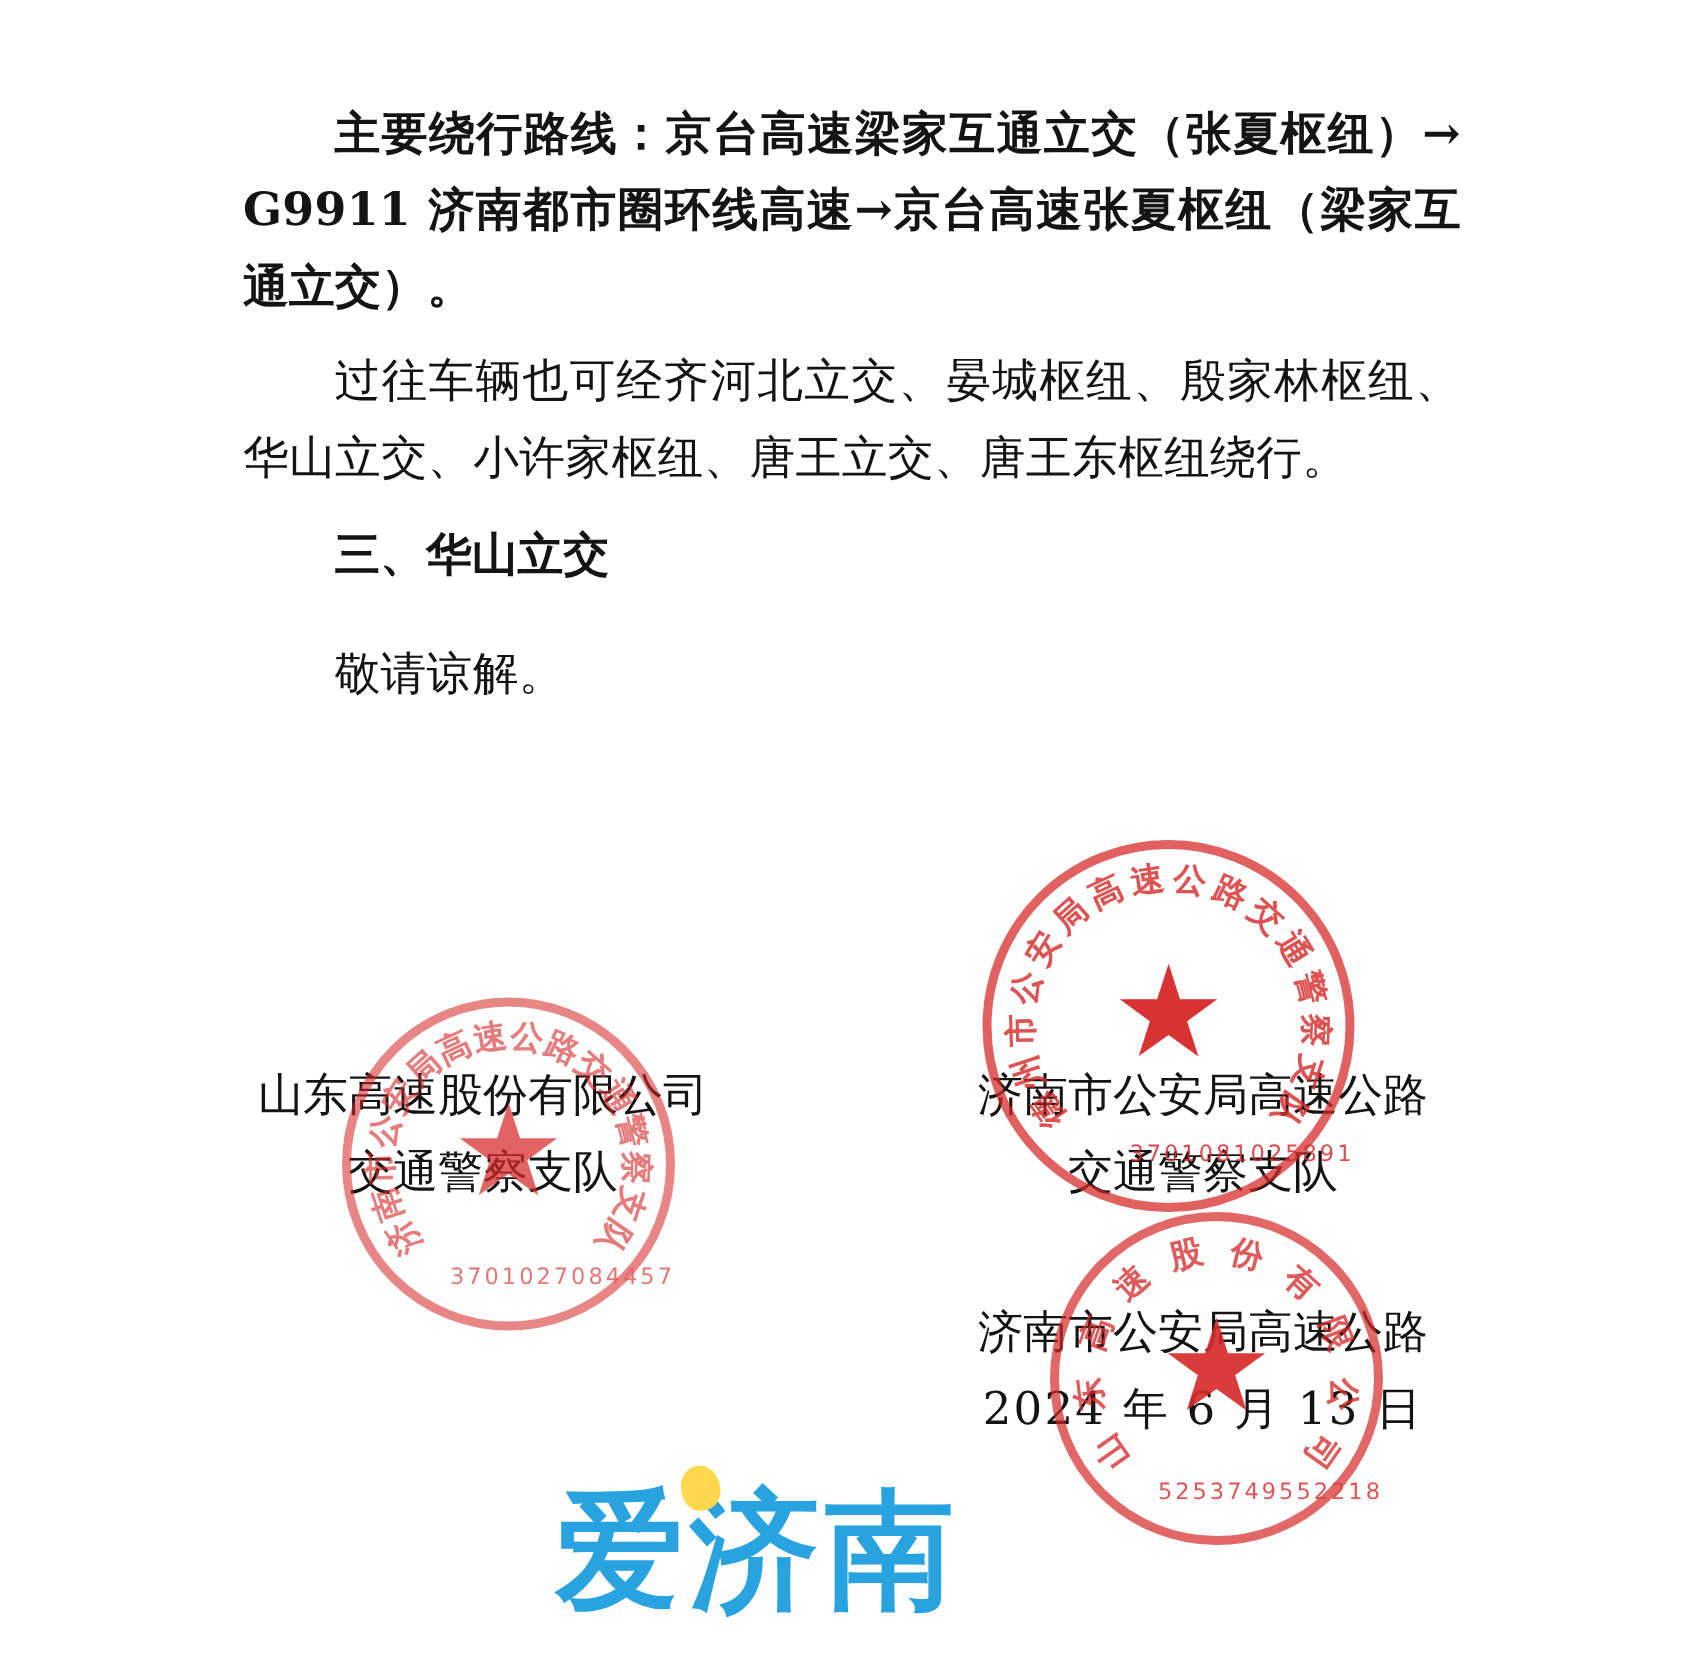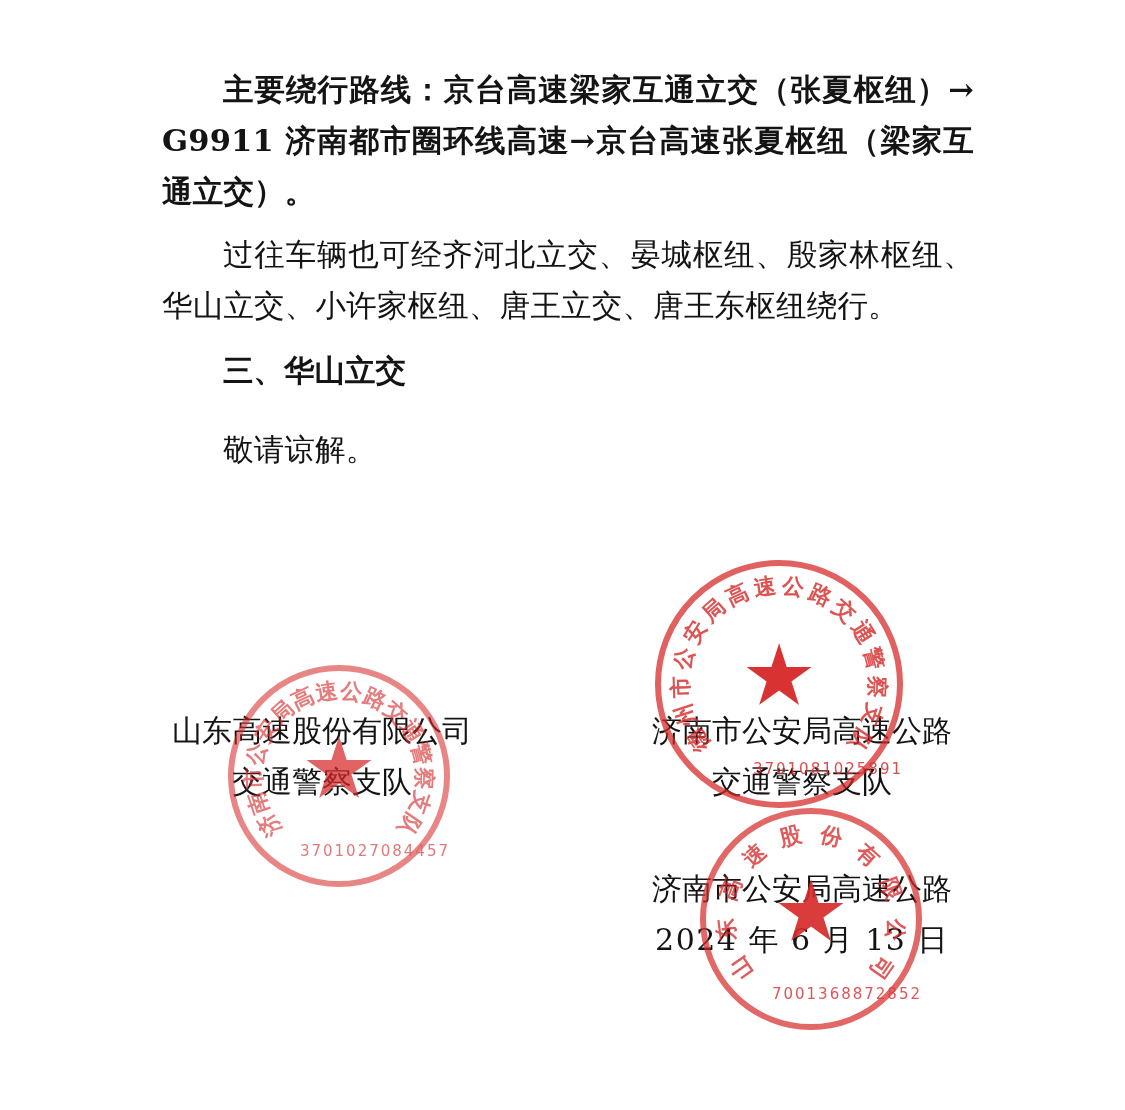--- a/index.html
+++ b/index.html
@@ -287,17 +287,21 @@
         <span style="transform: translate(-79.5882px, -29.8448px) rotate(-69.4444deg) translate(-50%, -50%);">高</span>
         <span style="transform: translate(-56.5076px, -63.4971px) rotate(-41.6667deg) translate(-50%, -50%);">速</span>
         <span style="transform: translate(-20.4034px, -82.5149px) rotate(-13.8889deg) translate(-50%, -50%);">股</span>
         <span style="transform: translate(20.4034px, -82.5149px) rotate(13.8889deg) translate(-50%, -50%);">份</span>
         <span style="transform: translate(56.5076px, -63.4971px) rotate(41.6667deg) translate(-50%, -50%);">有</span>
         <span style="transform: translate(79.5882px, -29.8448px) rotate(69.4444deg) translate(-50%, -50%);">限</span>
         <span style="transform: translate(84.3256px, 10.686px) rotate(97.2222deg) translate(-50%, -50%);">公</span>
         <span style="transform: translate(69.6279px, 48.754px) rotate(125deg) translate(-50%, -50%);">司</span>
       </div>
     <div class="star">★</div>
-    <div class="bottom-text">7001368872852</div>
-  </div>
-
+    <div class="bottom-text">5253749552218</div>
+  </div>
+
+  <div class="watermark">
+    <div class="wm-dot"></div>
+    <div class="wm-text">爱济南</div>
+  </div>
 
 </div>
 
 </body></html>

